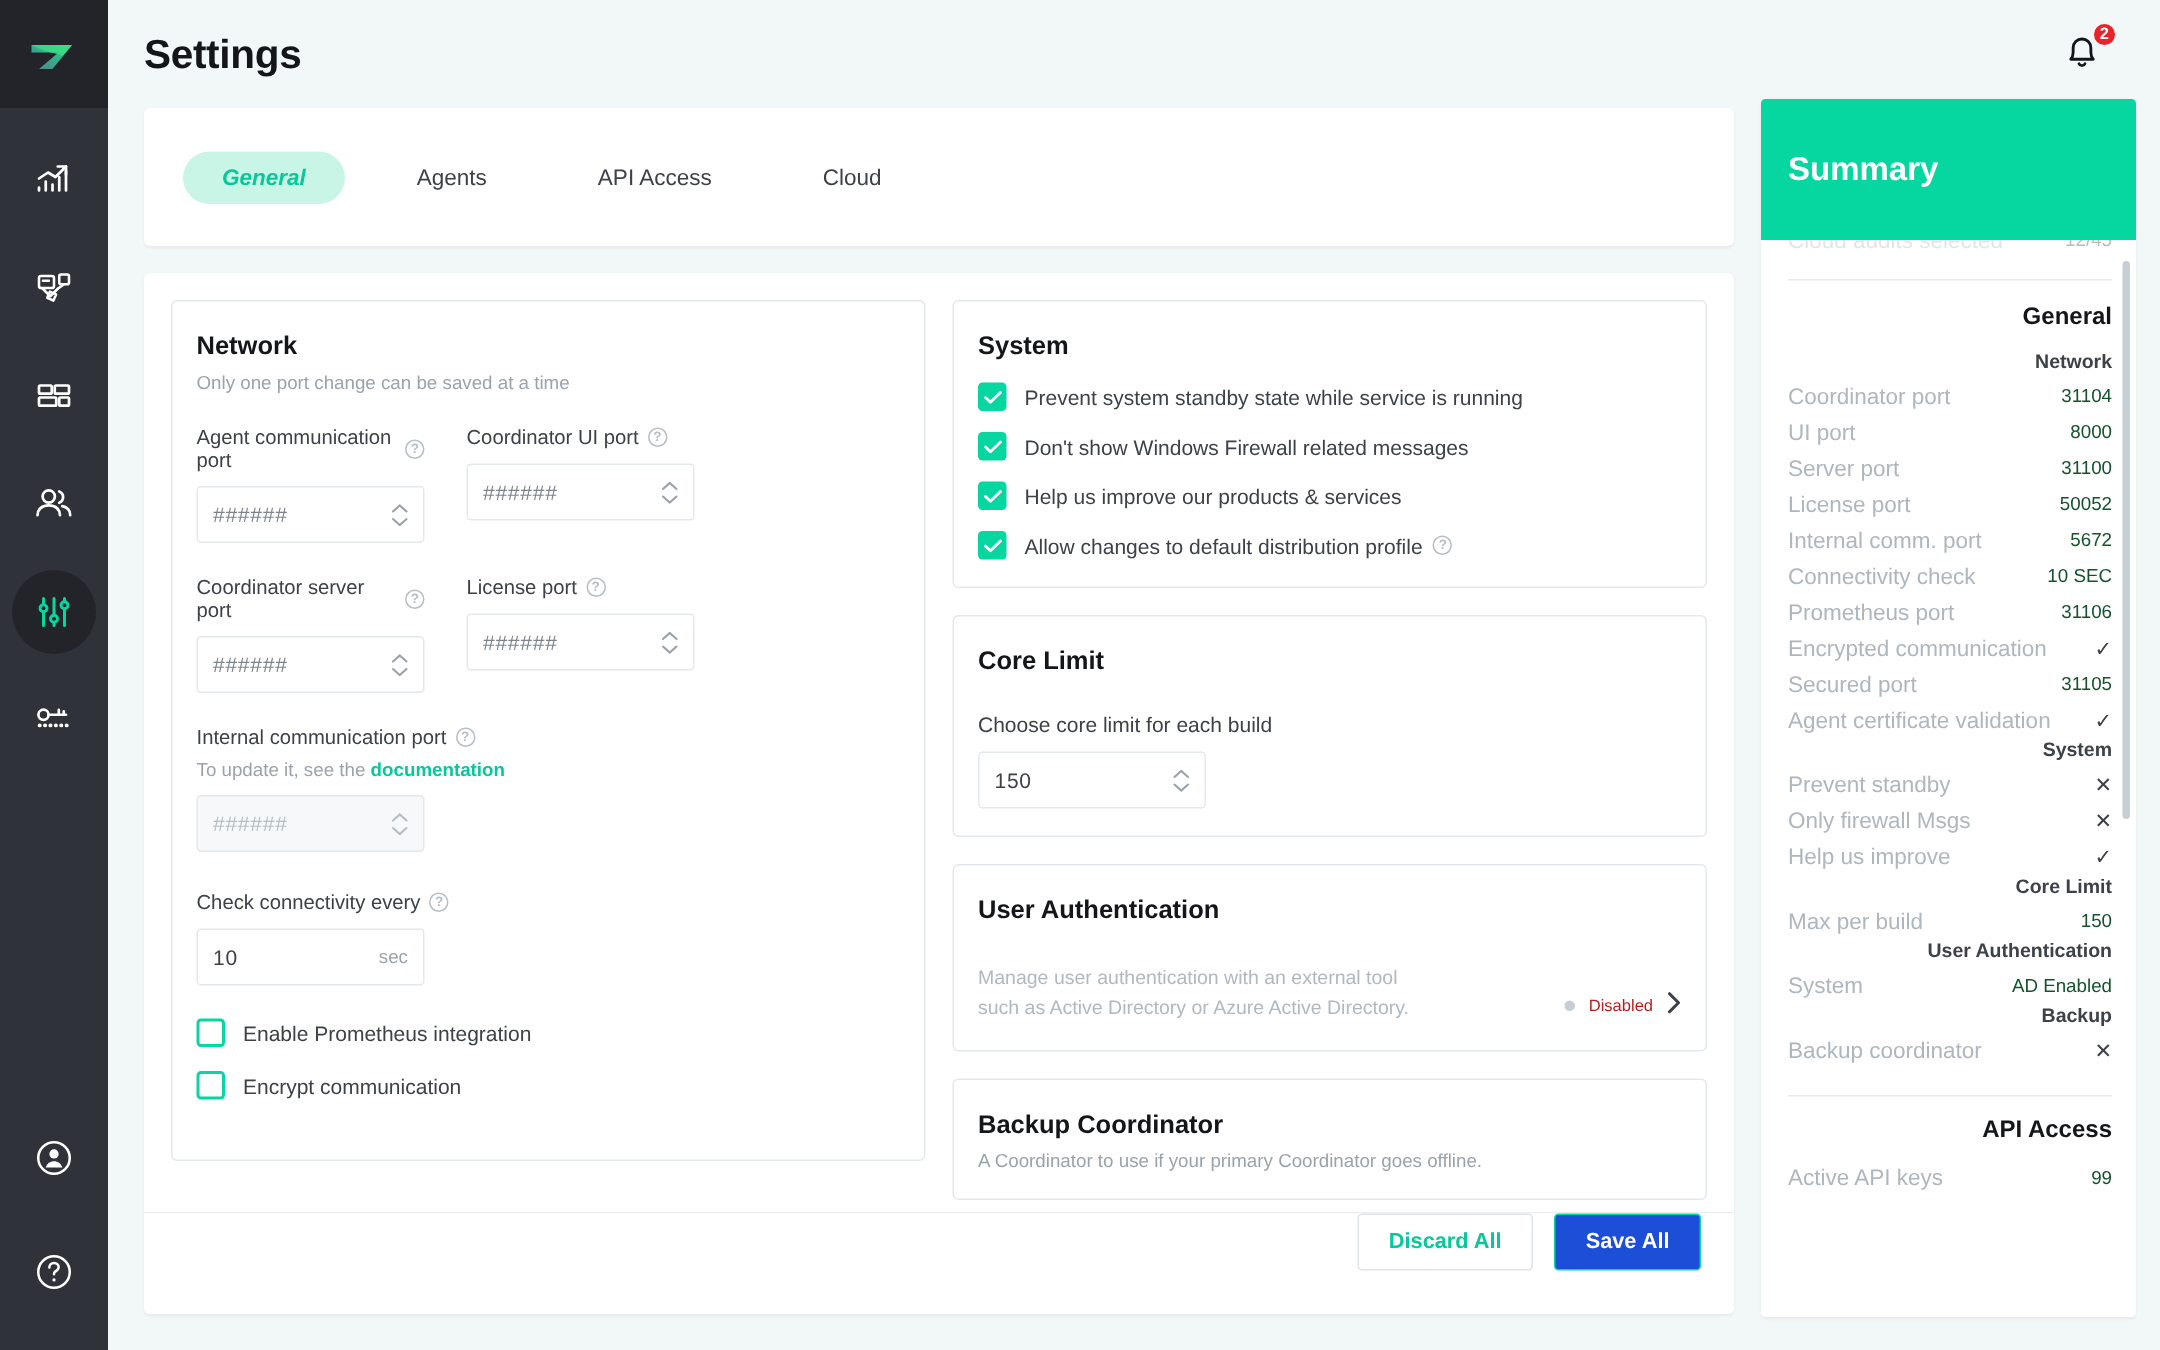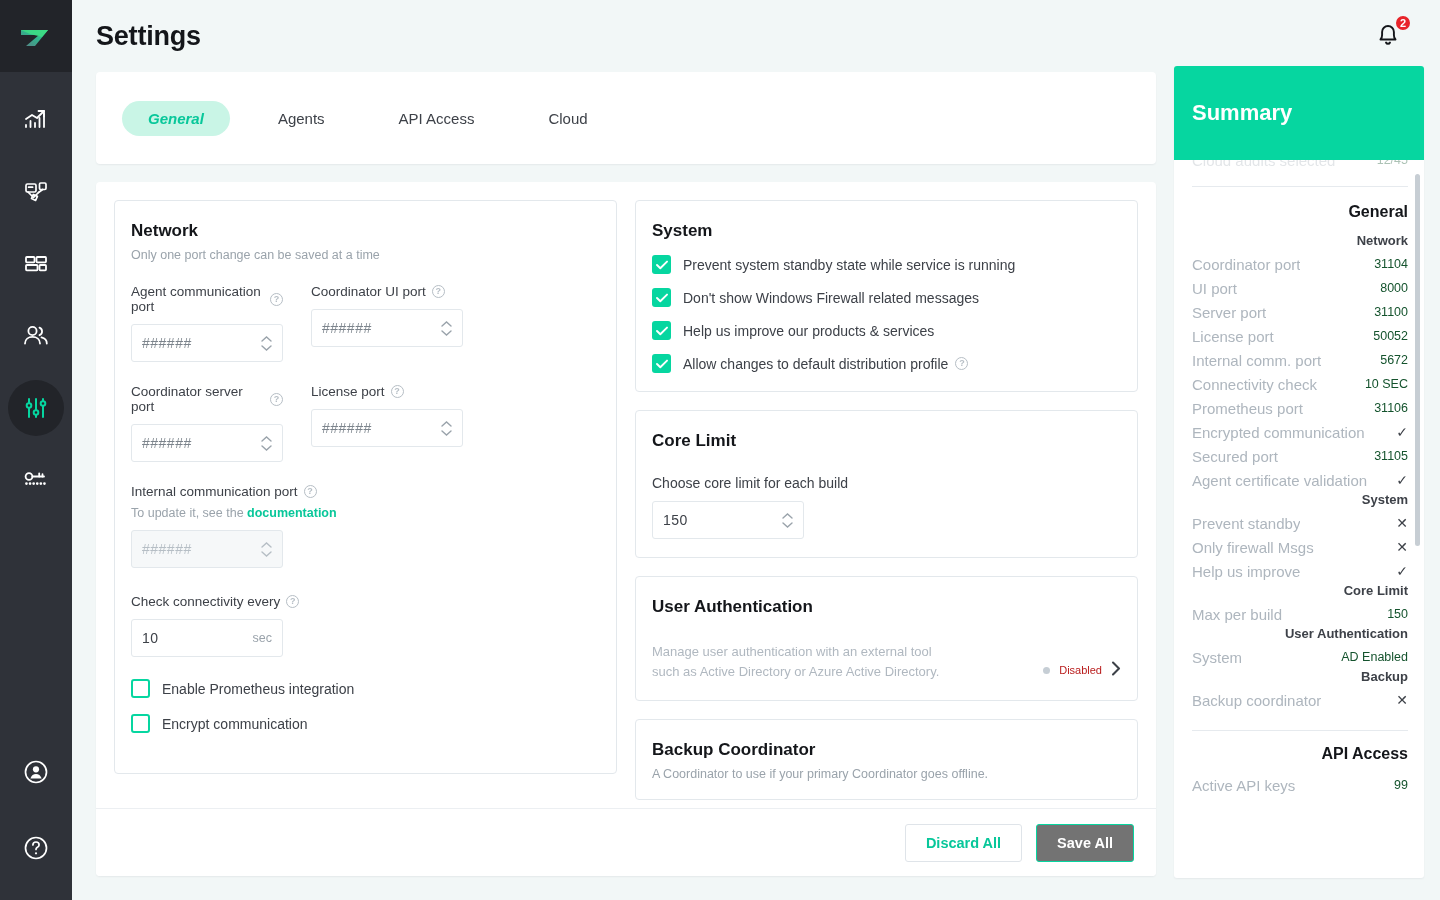--- a/index.html
+++ b/index.html
@@ -155,28 +155,28 @@
   .auth-title { font-size: 14.5px; color: #3d4148; }
   .auth-desc { font-size: 13px; color: #b0b8c0; line-height: 1.55; margin-top: 7px; max-width: 300px; }
   .auth-state { display: flex; align-items: center; gap: 9px; padding-top: 26px; }
   .dot { width: 7px; height: 7px; border-radius: 50%; background: #c6ced5; }
   .auth-state-txt { font-size: 11px; color: #b91c1c; }
   .chev { color: #3d4148; font-size: 15px; font-weight: 700; cursor: pointer; }
 
   .footer {
     flex: 0 0 68px; height: 68px;
     border-top: 1px solid #eceff2;
-    display: flex; align-items: center; justify-content: flex-end;
-    gap: 14px; padding: 12px 22px;
+    display: flex; align-items: flex-start; justify-content: flex-end;
+    gap: 14px; padding: 0 22px;
     background: #fff; border-radius: 0 0 4px 4px;
   }
   .btn { height: 38px; padding: 0 20px; border-radius: 3px; font-size: 14.5px;
          font-weight: 700; cursor: pointer; display: flex; align-items: center; }
   .btn-ghost { background: #fff; border: 1px solid #dfe4e9; color: #08c79a; }
-  .btn-primary { background: #737373; border: 1px solid #06d6a0; color: #fff; }
+  .btn-primary { background: #1d4ed8; border: 1px solid #06d6a0; color: #fff; }
 
   
   .summary {
     flex: 0 0 250px; width: 250px;
     background: #fff; border-radius: 3px; overflow: hidden;
     position: relative; display: flex; flex-direction: column;
     margin-top: -6px; margin-bottom: -2px;
     box-shadow: 0 1px 2px rgba(20,22,26,0.06);
     text-align: right;
   }

